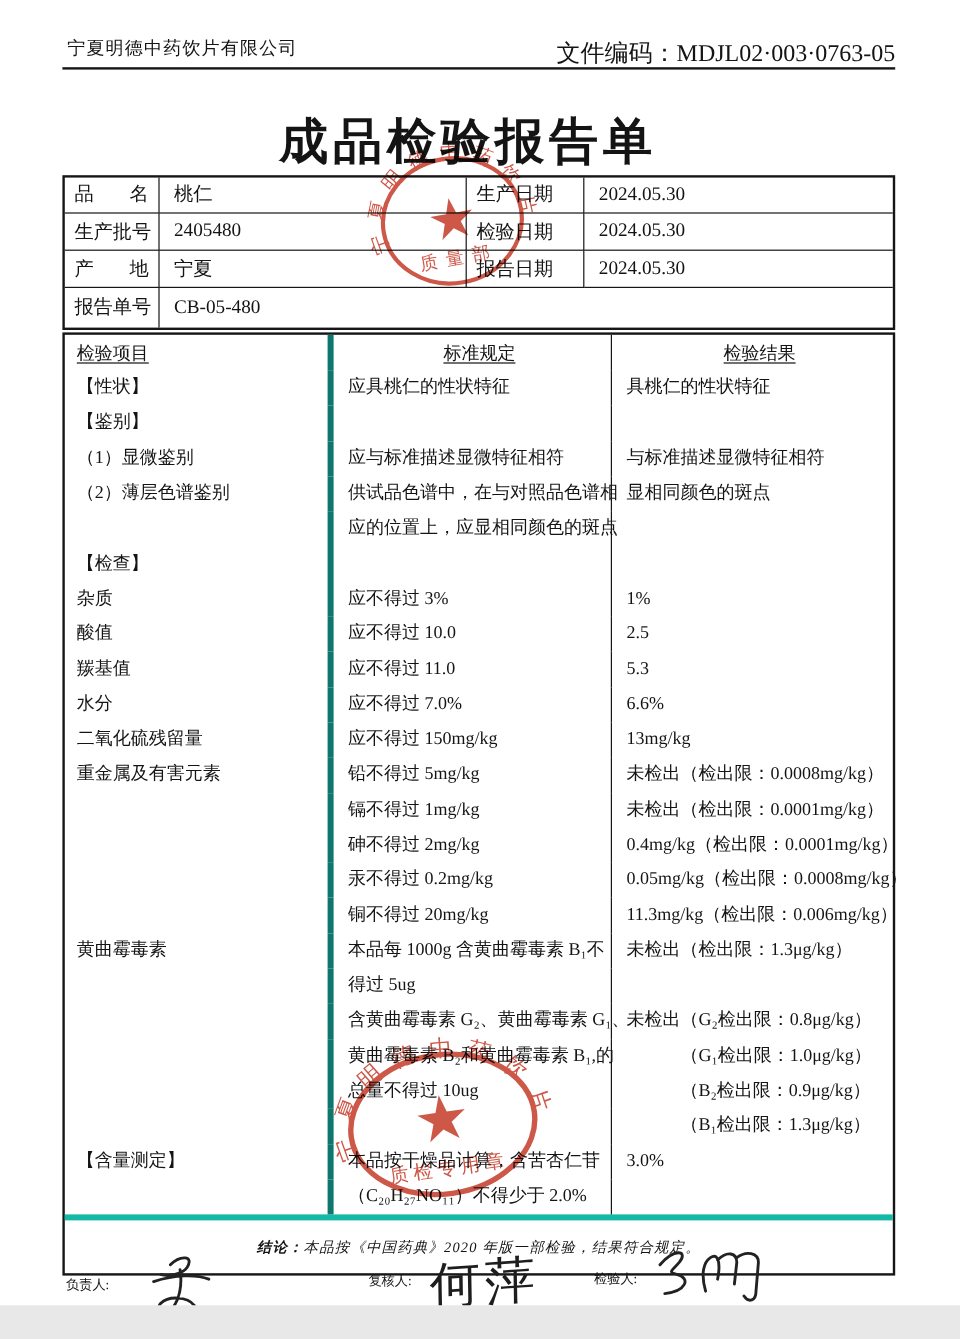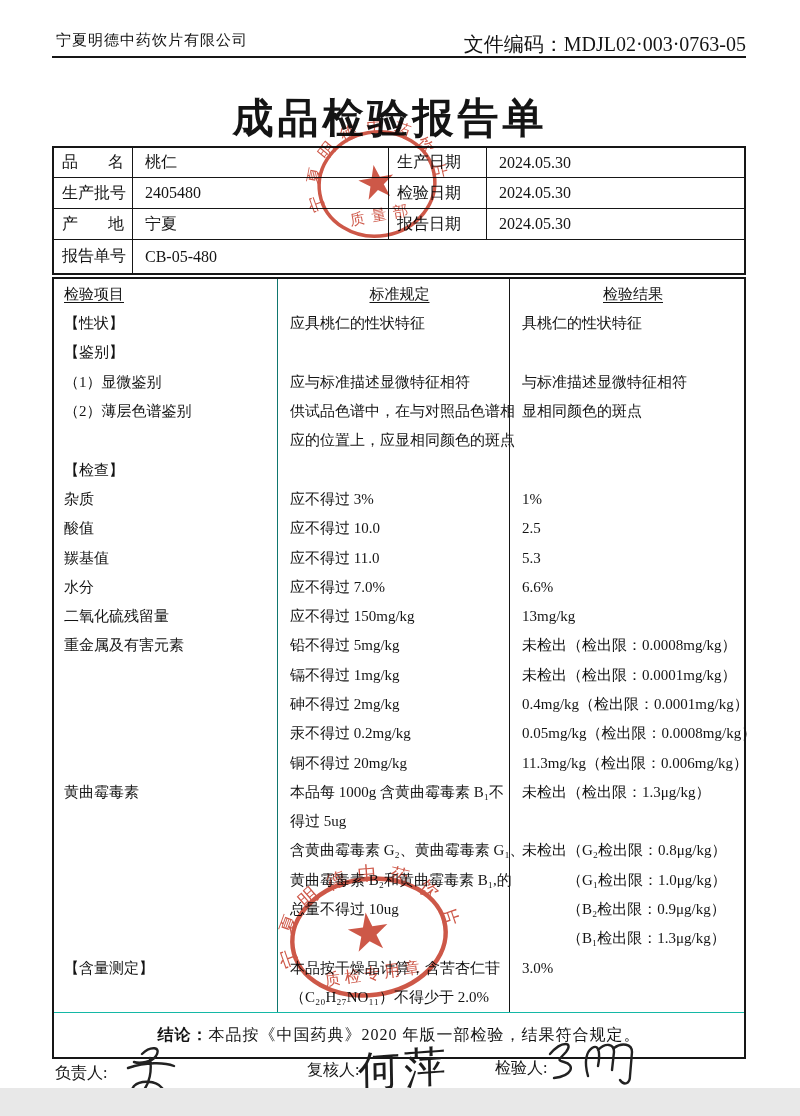--- a/index.html
+++ b/index.html
@@ -43,30 +43,30 @@
   .mt-header .hcell{
     display:flex;align-items:center;justify-content:center;
   }
   .mt-header .hcell span{text-decoration:underline;text-underline-offset:3px;}
   .mt-header .h1{justify-content:flex-start;padding-left:10px;}
   .mt-body{display:grid;grid-template-columns:224px 232px 1fr;grid-auto-rows:29.3px;}
   .mt-body .cell{
     display:flex;align-items:center;box-sizing:border-box;white-space:pre;
     overflow:visible;line-height:1;
   }
-  .c1{border-right:1px solid #0f766e;padding-left:10px;}
+  .c1{border-right:5px solid #0f766e;padding-left:10px;}
   .c2{border-right:1px solid #161616;padding-left:12px;}
   .c3{padding-left:12px;}
   .mt-footer{
-    border-top:1px solid #14b8a6;height:44px;display:flex;align-items:center;
-    justify-content:center;font-size:16px;letter-spacing:1px;
+    border-top:5px solid #14b8a6;height:44px;display:flex;align-items:center;
+    justify-content:center;font-size:12px;letter-spacing:1px;font-style:italic;
   }
   .mt-footer b{font-weight:bold;}
   
-  .sig-label{position:absolute;font-size:16px;}
+  .sig-label{position:absolute;font-size:11px;}
   .lab-resp{left:55px;top:1063px;}
   .lab-rev{left:307px;top:1060px;}
   .lab-insp{left:495px;top:1058px;}
   .sig-svg{position:absolute;}
   .sig-resp{left:112px;top:1040px;}
   .sig-insp{left:540px;top:1032px;}
   .sig-rev{
     position:absolute;left:358px;top:1041px;font-size:42px;color:#1d1d1d;
     transform:rotate(-4deg) skewX(-3deg);font-weight:500;letter-spacing:4px;
     font-family:"Liberation Serif","DejaVu Serif",serif;

